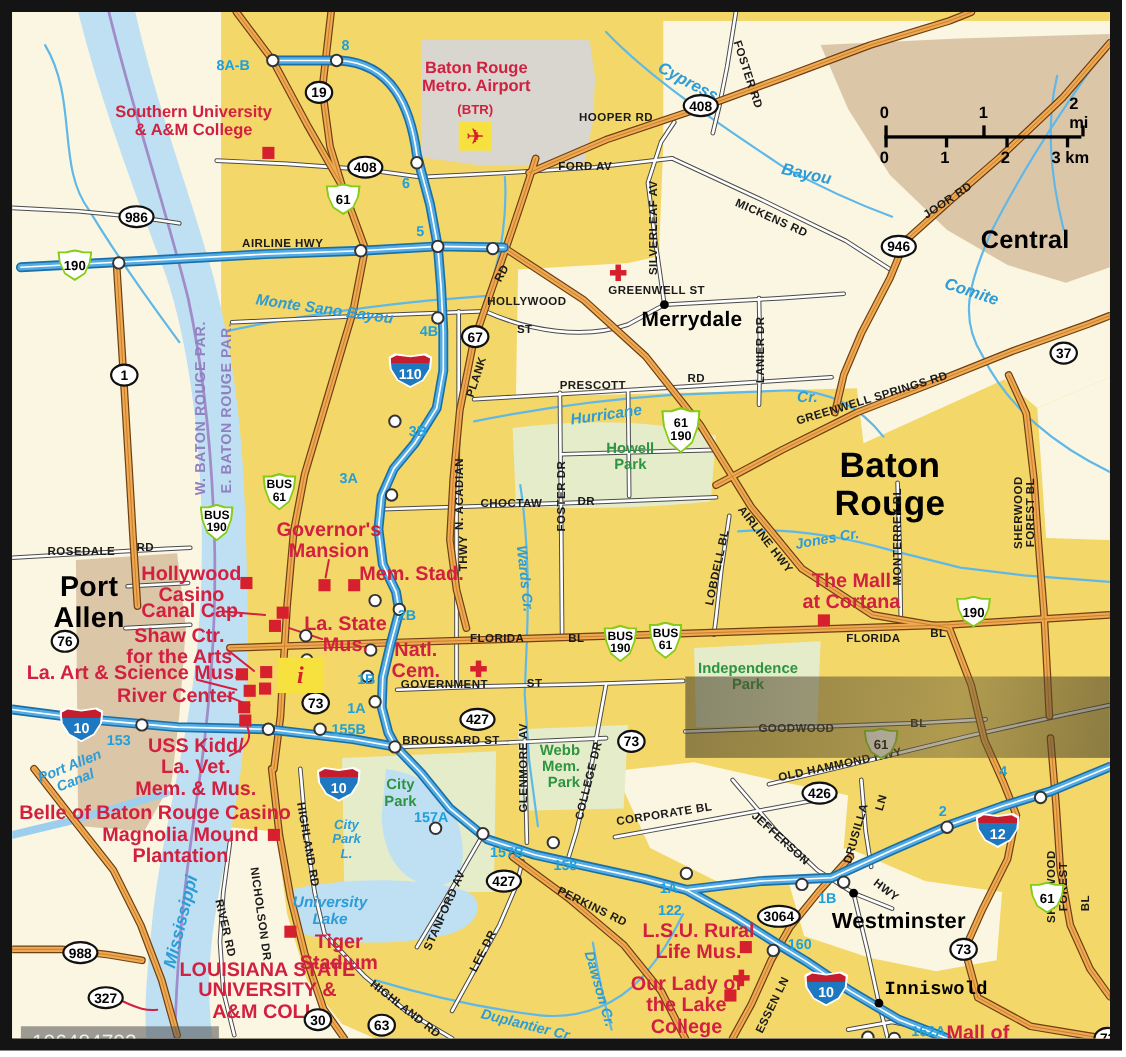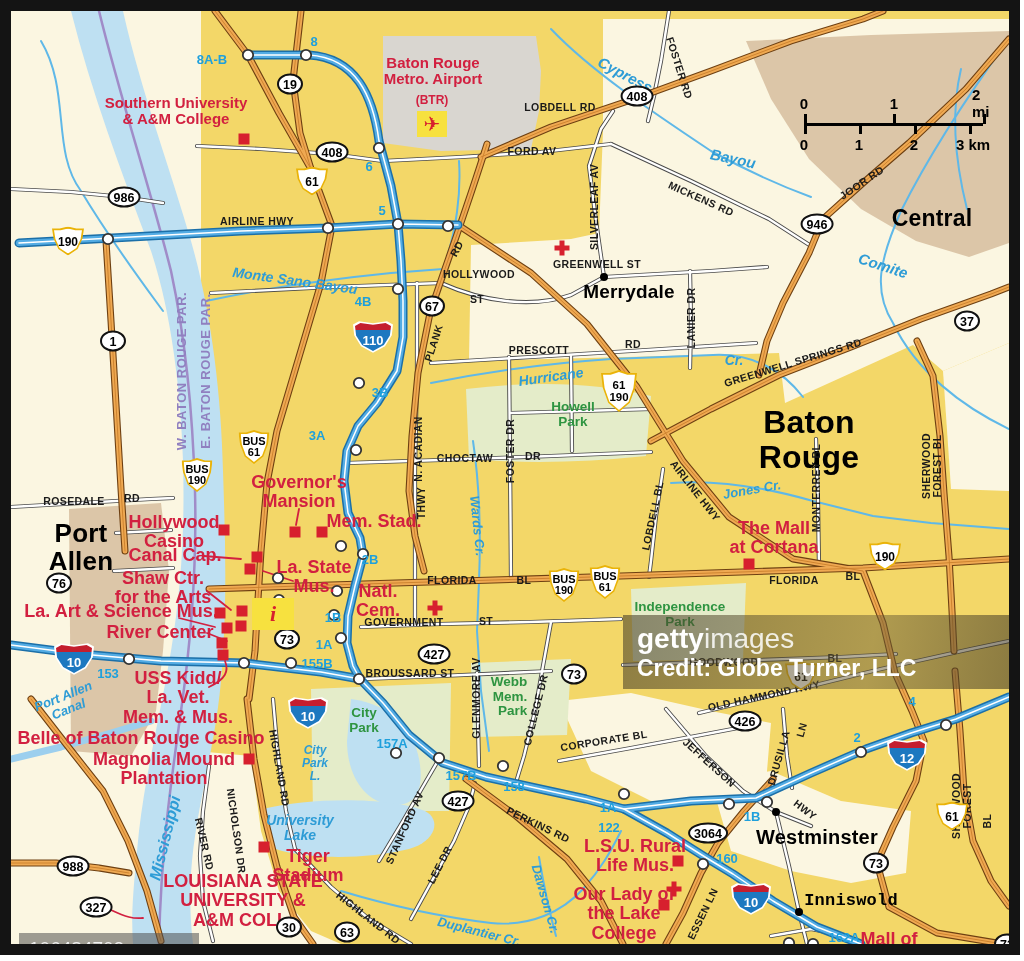--- a/index.html
+++ b/index.html
@@ -13,21 +13,21 @@
   .city{color:#000;font-weight:bold;letter-spacing:.2px;}
   .poi{color:#D22040;font-weight:bold;font-size:18px;}
   .road{color:#1a1a1a;font-weight:bold;font-size:10.5px;letter-spacing:.4px;}
   .water{color:#2E9CD6;font-weight:bold;font-style:italic;}
   .park{color:#2E9441;font-weight:bold;font-size:13.5px;}
   .parish{color:#9080C0;font-weight:bold;font-size:13px;letter-spacing:.5px;}
   .exit{position:absolute;color:#1FA0DC;font-weight:bold;font-size:13px;transform:translate(-50%,-50%);}
   .shield{position:absolute;transform:translate(-50%,-50%);display:flex;align-items:center;justify-content:center;}
   .oval{background:#fff;border:2px solid #111;border-radius:50%;min-width:26px;height:21px;
         font-weight:bold;font-size:12.5px;color:#000;padding:0 4px;box-sizing:border-box;}
-  .us{width:32px;height:29px;background:#eab308;
+  .us{width:32px;height:29px;background:#84cc16;
       clip-path:polygon(50% 0%,76% 7%,100% 7%,95% 42%,80% 78%,50% 100%,20% 78%,5% 42%,0% 7%,24% 7%);}
   .us .in{position:absolute;inset:2px;background:#fff;
       clip-path:polygon(50% 0%,76% 7%,100% 7%,95% 42%,80% 78%,50% 100%,20% 78%,5% 42%,0% 7%,24% 7%);
       display:flex;align-items:center;justify-content:center;font-weight:bold;font-size:12px;color:#000;}
   .us.tall{width:36px;height:42px;}
   .us.tall .in{font-size:11.5px;line-height:1.05;white-space:pre-line;text-align:center;}
   .bus{width:31px;height:34px;}
   .bus .in{font-size:11px;line-height:1.0;white-space:pre-line;text-align:center;}
   .inter{width:40px;height:33px;background:#fff;
       clip-path:polygon(0% 12%,15% 2%,50% 8%,85% 2%,100% 12%,97% 45%,80% 78%,50% 98%,20% 78%,3% 45%);}
@@ -304,21 +304,21 @@
 A&amp;M COLL.</div>
         <div class="lbl poi" style="left: 763px; top: 527px; transform: translate(-50%, -50%) rotate(0deg);">The Mall
 at Cortana</div>
         <div class="lbl poi" style="left: 624px; top: 845px; transform: translate(-50%, -50%) rotate(0deg);">L.S.U. Rural
 Life Mus.</div>
         <div class="lbl poi" style="left: 613px; top: 903px; transform: translate(-50%, -50%) rotate(0deg);">Our Lady of
 the Lake
 College</div>
         <div class="lbl poi" style="left: 878px; top: 938px; transform: translate(-50%, -50%) rotate(0deg);">Mall of Louisiana</div>
         <div class="lbl road" style="left: 246px; top: 211px; transform: translate(-50%, -50%) rotate(0deg);">AIRLINE HWY</div>
-        <div class="lbl road" style="left: 549px; top: 97px; transform: translate(-50%, -50%) rotate(0deg);">LOBDELL RD</div>
+        <div class="lbl road" style="left: 549px; top: 97px; transform: translate(-50%, -50%) rotate(0deg);">HOOPER RD</div>
         <div class="lbl road" style="left: 668px; top: 57px; transform: translate(-50%, -50%) rotate(72deg);">FOSTER RD</div>
         <div class="lbl road" style="left: 521px; top: 141px; transform: translate(-50%, -50%) rotate(0deg);">FORD AV</div>
         <div class="lbl road" style="left: 690px; top: 188px; transform: translate(-50%, -50%) rotate(24deg);">MICKENS RD</div>
         <div class="lbl road" style="left: 584px; top: 196px; transform: translate(-50%, -50%) rotate(-90deg);">SILVERLEAF AV</div>
         <div class="lbl road" style="left: 586px; top: 254px; transform: translate(-50%, -50%) rotate(0deg);">GREENWELL ST</div>
         <div class="lbl road" style="left: 681px; top: 307px; transform: translate(-50%, -50%) rotate(-90deg);">LANIER DR</div>
         <div class="lbl road" style="left: 851px; top: 172px; transform: translate(-50%, -50%) rotate(-34deg);">JOOR RD</div>
         <div class="lbl road" style="left: 468px; top: 264px; transform: translate(-50%, -50%) rotate(0deg);">HOLLYWOOD</div>
         <div class="lbl road" style="left: 466px; top: 289px; transform: translate(-50%, -50%) rotate(0deg);">ST</div>
         <div class="lbl road" style="left: 446px; top: 238px; transform: translate(-50%, -50%) rotate(-62deg);">RD</div>
@@ -390,21 +390,21 @@
 Mem.
 Park</div>
         <div class="lbl park" style="left: 353px; top: 710px; transform: translate(-50%, -50%) rotate(0deg);">City
 Park</div>
         <div class="lbl parish" style="left: 171px; top: 360px; transform: translate(-50%, -50%) rotate(-90deg);">W. BATON ROUGE PAR.</div>
         <div class="lbl parish" style="left: 195px; top: 360px; transform: translate(-50%, -50%) rotate(-90deg);">E. BATON ROUGE PAR.</div>
         <div class="exit" style="left: 201px; top: 48px;">8A-B</div>
         <div class="exit" style="left: 303px; top: 30px;">8</div>
         <div class="exit" style="left: 358px; top: 155px;">6</div>
         <div class="exit" style="left: 371px; top: 199px;">5</div>
-        <div class="exit" style="left: 352px; top: 290px; text-align: center;">4B</div>
+        <div class="exit" style="left: 379px; top: 290px; text-align: center;">4B</div>
         <div class="exit" style="left: 369px; top: 381px;">3B</div>
         <div class="exit" style="left: 306px; top: 424px;">3A</div>
         <div class="exit" style="left: 359px; top: 548px;">2B</div>
         <div class="exit" style="left: 322px; top: 606px;">1B</div>
         <div class="exit" style="left: 313px; top: 633px;">1A</div>
         <div class="exit" style="left: 306px; top: 652px;">155B</div>
         <div class="exit" style="left: 97px; top: 662px;">153</div>
         <div class="exit" style="left: 381px; top: 732px;">157A</div>
         <div class="exit" style="left: 450px; top: 764px;">157B</div>
         <div class="exit" style="left: 503px; top: 775px;">158</div>
@@ -536,18 +536,16 @@
         <div class="t" style="left: 13px; top: 12px;">0</div>
         <div class="t" style="left: 103px; top: 12px;">1</div>
         <div class="t" style="left: 194px; top: 12px;">2 mi</div>
         <div class="t" style="left: 13px; top: 53px;">0</div>
         <div class="t" style="left: 68px; top: 53px;">1</div>
         <div class="t" style="left: 123px; top: 53px;">2</div>
         <div class="t" style="left: 182px; top: 53px;">3 km</div>
       </div>
 
     <div id="wm-band">
-      <div id="wm-getty"><span>getty</span><span class="lt">images</span></div>
-      <div id="wm-credit">Credit: Globe Turner, LLC</div>
     </div>
     <div id="wm-id">106484702</div>
   </div>
 </div>
 
 </body></html>

